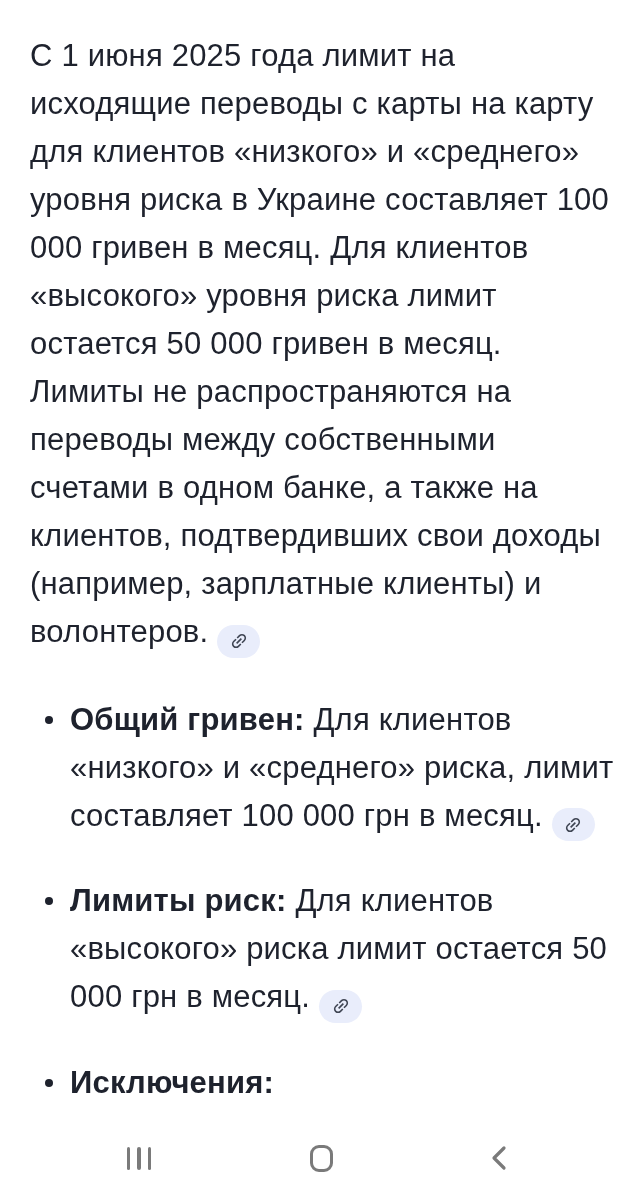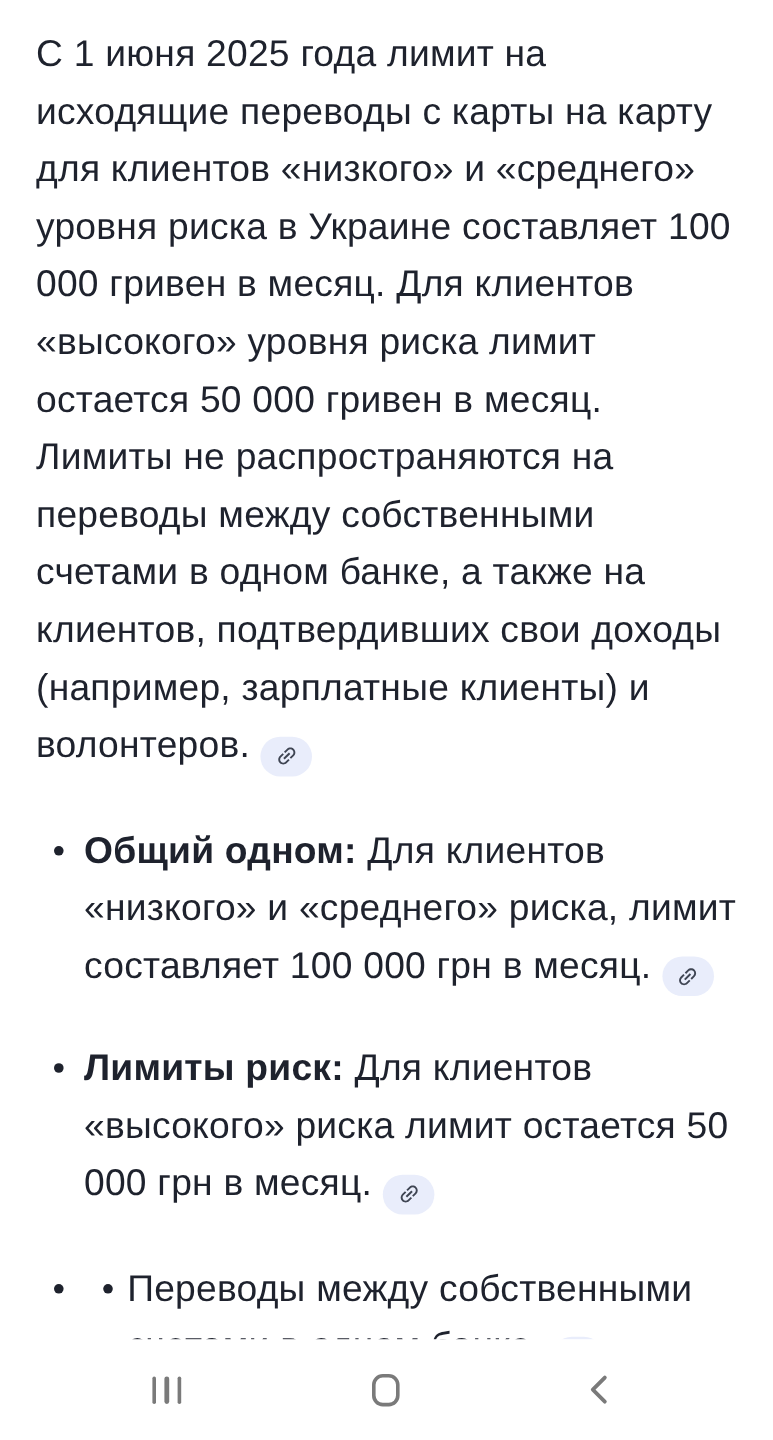--- a/index.html
+++ b/index.html
@@ -18,21 +18,21 @@
     color:var(--text);
     overflow:hidden;
   }
   .screen{position:relative;width:644px;height:1200px;background:var(--background);}
   .content{
     padding:16px 26px 0 30px;
     font-size:31px;
     line-height:48px;
     letter-spacing:0.2px;
   }
-  .para{margin:5px 0 38px 0;}
+  .para{margin:16px 0 38px 0;}
   .b{font-weight:700;}
   ul.l1{
     list-style:none;
     margin:0;
     padding:0 0 0 40px;
   }
   ul.l1 > li{position:relative;margin-bottom:36px;}
   ul.l1 > li:last-child{margin-bottom:0;}
   ul.l1 > li::before{
     content:"";
@@ -110,37 +110,37 @@
     <p class="para"><span>С 1 июня 2025 года лимит на исходящие переводы с карты на карту для клиентов «низкого» и «среднего» уровня риска в Украине составляет 100 000 гривен в месяц. Для клиентов «высокого» уровня риска лимит остается 50 000 гривен в месяц. Лимиты не распространяются на переводы между собственными счетами в одном банке, а также на клиентов, подтвердивших свои доходы (например, зарплатные клиенты) и волонтеров.</span><button class="chip">
           <svg width="20" height="20" viewBox="0 0 24 24" fill="currentColor">
             <g transform="rotate(-45 12 12)">
               <path d="M3.9 12c0-1.71 1.39-3.1 3.1-3.1h4V7H7c-2.76 0-5 2.24-5 5s2.24 5 5 5h4v-1.9H7c-1.71 0-3.1-1.39-3.1-3.1zM8 13h8v-2H8v2zm9-6h-4v1.9h4c1.71 0 3.1 1.39 3.1 3.1s-1.39 3.1-3.1 3.1h-4V17h4c2.76 0 5-2.24 5-5s-2.24-5-5-5z"></path>
             </g>
           </svg>
         </button></p>
 
     <ul class="l1">
 
-      <li><span class="b">Общий одном:</span> <span>Для клиентов «низкого» и «среднего» риска, лимит составляет 100 000 грн в месяц.</span><button class="chip">
+      <li><span class="b">Общий гривен:</span> <span>Для клиентов «низкого» и «среднего» риска, лимит составляет 100 000 грн в месяц.</span><button class="chip">
             <svg width="20" height="20" viewBox="0 0 24 24" fill="currentColor">
               <g transform="rotate(-45 12 12)">
                 <path d="M3.9 12c0-1.71 1.39-3.1 3.1-3.1h4V7H7c-2.76 0-5 2.24-5 5s2.24 5 5 5h4v-1.9H7c-1.71 0-3.1-1.39-3.1-3.1zM8 13h8v-2H8v2zm9-6h-4v1.9h4c1.71 0 3.1 1.39 3.1 3.1s-1.39 3.1-3.1 3.1h-4V17h4c2.76 0 5-2.24 5-5s-2.24-5-5-5z"></path>
               </g>
             </svg>
           </button></li>
 
       <li><span class="b">Лимиты риск:</span> <span>Для клиентов «высокого» риска лимит остается 50 000 грн в месяц.</span><button class="chip">
             <svg width="20" height="20" viewBox="0 0 24 24" fill="currentColor">
               <g transform="rotate(-45 12 12)">
                 <path d="M3.9 12c0-1.71 1.39-3.1 3.1-3.1h4V7H7c-2.76 0-5 2.24-5 5s2.24 5 5 5h4v-1.9H7c-1.71 0-3.1-1.39-3.1-3.1zM8 13h8v-2H8v2zm9-6h-4v1.9h4c1.71 0 3.1 1.39 3.1 3.1s-1.39 3.1-3.1 3.1h-4V17h4c2.76 0 5-2.24 5-5s-2.24-5-5-5z"></path>
               </g>
             </svg>
           </button></li>
 
-      <li>
+      <li><span class="b">Исключения:</span>
         <ul class="l2">
           <li><span>Переводы между собственными счетами в одном банке.</span><button class="chip">
                 <svg width="20" height="20" viewBox="0 0 24 24" fill="currentColor">
                   <g transform="rotate(-45 12 12)">
                     <path d="M3.9 12c0-1.71 1.39-3.1 3.1-3.1h4V7H7c-2.76 0-5 2.24-5 5s2.24 5 5 5h4v-1.9H7c-1.71 0-3.1-1.39-3.1-3.1zM8 13h8v-2H8v2zm9-6h-4v1.9h4c1.71 0 3.1 1.39 3.1 3.1s-1.39 3.1-3.1 3.1h-4V17h4c2.76 0 5-2.24 5-5s-2.24-5-5-5z"></path>
                   </g>
                 </svg>
               </button></li>
 
         </ul>

